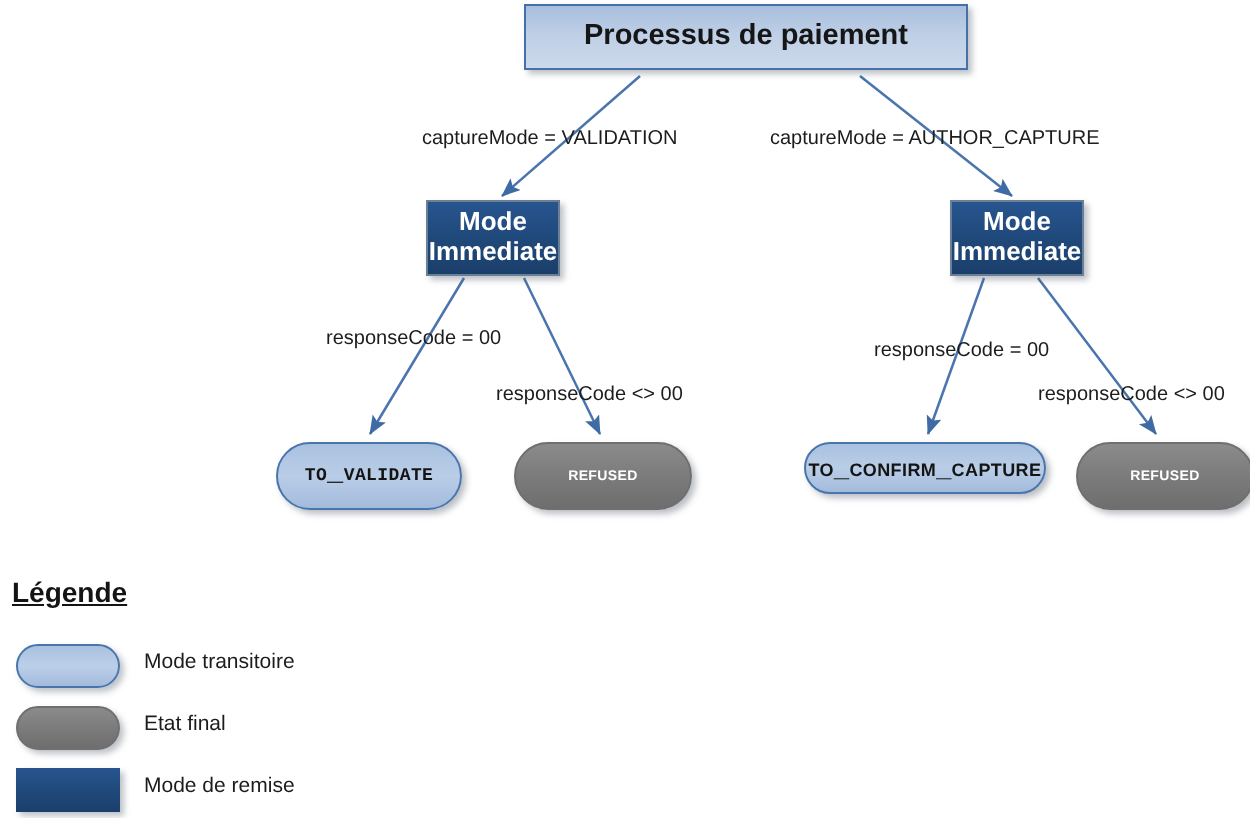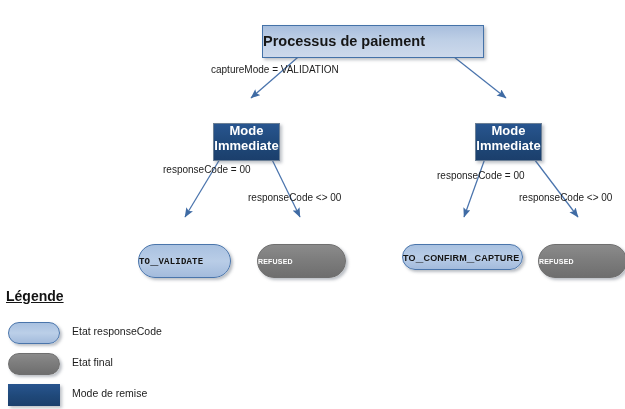--- a/index.html
+++ b/index.html
@@ -27,23 +27,23 @@
     height: 409px;
     pointer-events: none;
   }
 
   
   .node {
     position: absolute;
     box-sizing: border-box;
     display: flex;
     align-items: center;
+    justify-content: center;
     text-align: center;
     line-height: 1.12;
-    margin-top: 23px;
   }
 
   
   .node-root {
     background: linear-gradient(to bottom, #a8bedd 0%, #becfe6 45%, #cdd9eb 100%);
     border: 1.6px solid #4472a8;
     color: #161616;
     font-weight: bold;
     font-size: 14.5px;
     box-shadow: 2px 2px 3px rgba(90,100,115,0.40);
@@ -177,20 +177,21 @@
     <line x1="492" y1="139" x2="464" y2="217" stroke="#4a74ad" stroke-width="1.25" marker-end="url(#arrowhead)"></line>
 
     <line x1="519" y1="139" x2="578" y2="217" stroke="#4a74ad" stroke-width="1.25" marker-end="url(#arrowhead)"></line>
   </svg>
 
   <div class="node node-root" style="left:262px; top:2px; width:222px; height:33px;">
     <span>Processus de paiement</span>
   </div>
 
   <div class="edge-label" style="left:211px; top:64px;">captureMode = VALIDATION</div>
+  <div class="edge-label" style="left:385px; top:64px;">captureMode = AUTHOR_CAPTURE</div>
 
   <div class="node node-mode" style="left:213px; top:100px; width:67px; height:38px; flex-direction:column;">
     <span>Mode</span>
     <span>Immediate</span>
   </div>
 
   <div class="node node-mode" style="left:475px; top:100px; width:67px; height:38px; flex-direction:column;">
     <span>Mode</span>
     <span>Immediate</span>
   </div>
@@ -215,21 +216,21 @@
 
   <div class="node node-final" style="left:538px; top:221px; width:89px; height:34px;">
     <span class="smallcaps" style="font-size:10px; font-weight:bold;">Refused</span>
   </div>
 
   <div id="legend">
     <div class="legend-title">Légende</div>
 
     <div class="legend-row" style="top:34px;">
       <div class="legend-swatch sw-transitory"></div>
-      <div class="legend-label">Etat responseCode</div>
+      <div class="legend-label">Mode transitoire</div>
     </div>
 
     <div class="legend-row" style="top:65px;">
       <div class="legend-swatch sw-final"></div>
       <div class="legend-label">Etat final</div>
     </div>
 
     <div class="legend-row" style="top:96px;">
       <div class="legend-swatch sw-mode"></div>
       <div class="legend-label">Mode de remise</div>

